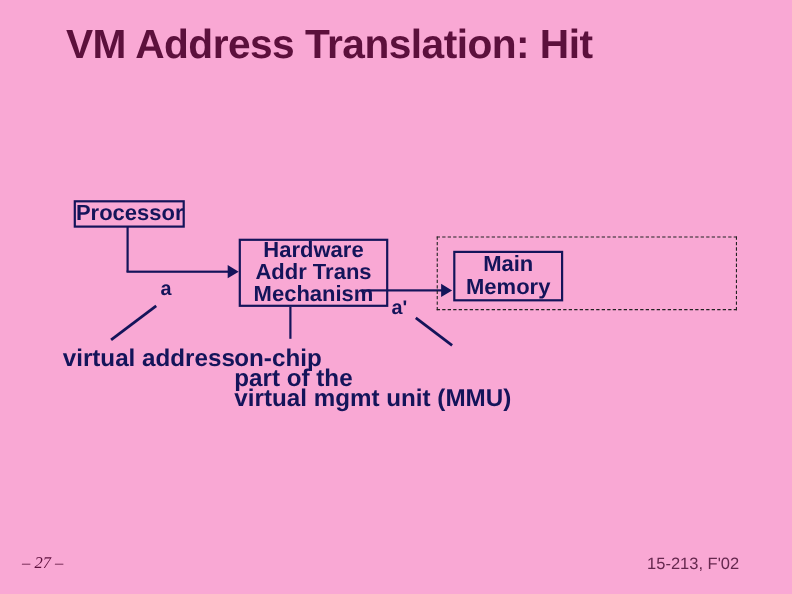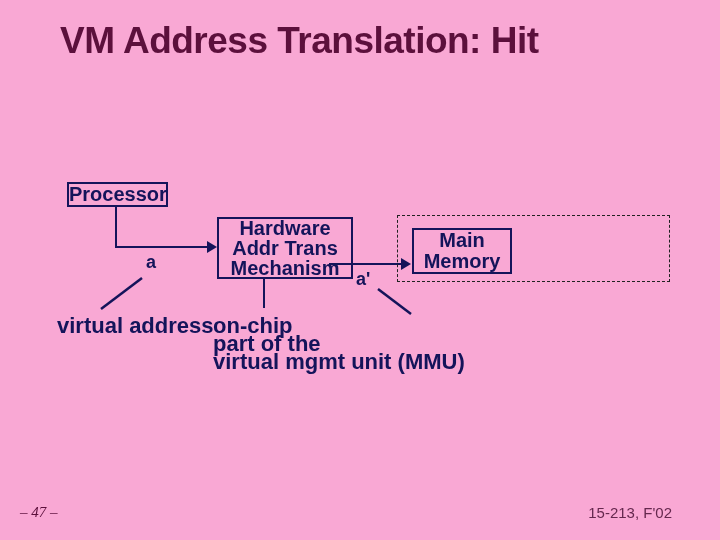--- a/index.html
+++ b/index.html
@@ -133,16 +133,16 @@
 
   <div class="lbl label-a">a</div>
   <div class="lbl label-a-prime">a'</div>
   <div class="lbl virtual-address">virtual address</div>
   <div class="lbl mmu-note">
     <div>on-chip</div>
     <div>part of the</div>
     <div>virtual mgmt unit (MMU)</div>
   </div>
 
-  <div class="footer-left">– 47 –</div>
+  <div class="footer-left">– 27 –</div>
   <div class="footer-right">15-213, F'02</div>
 
 </div>
 
 </body></html>

